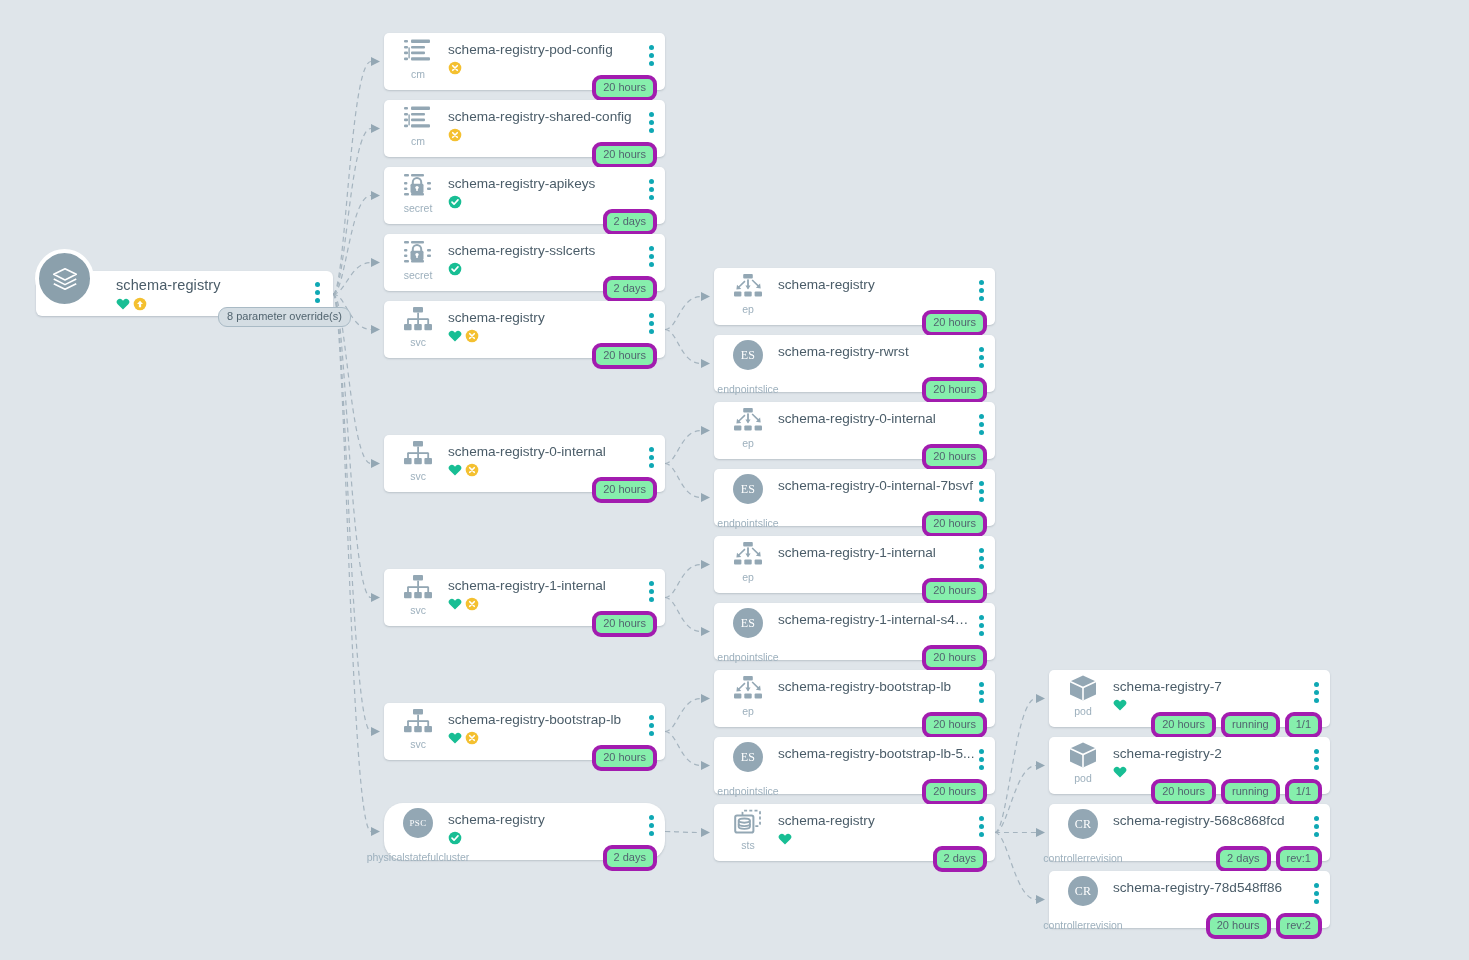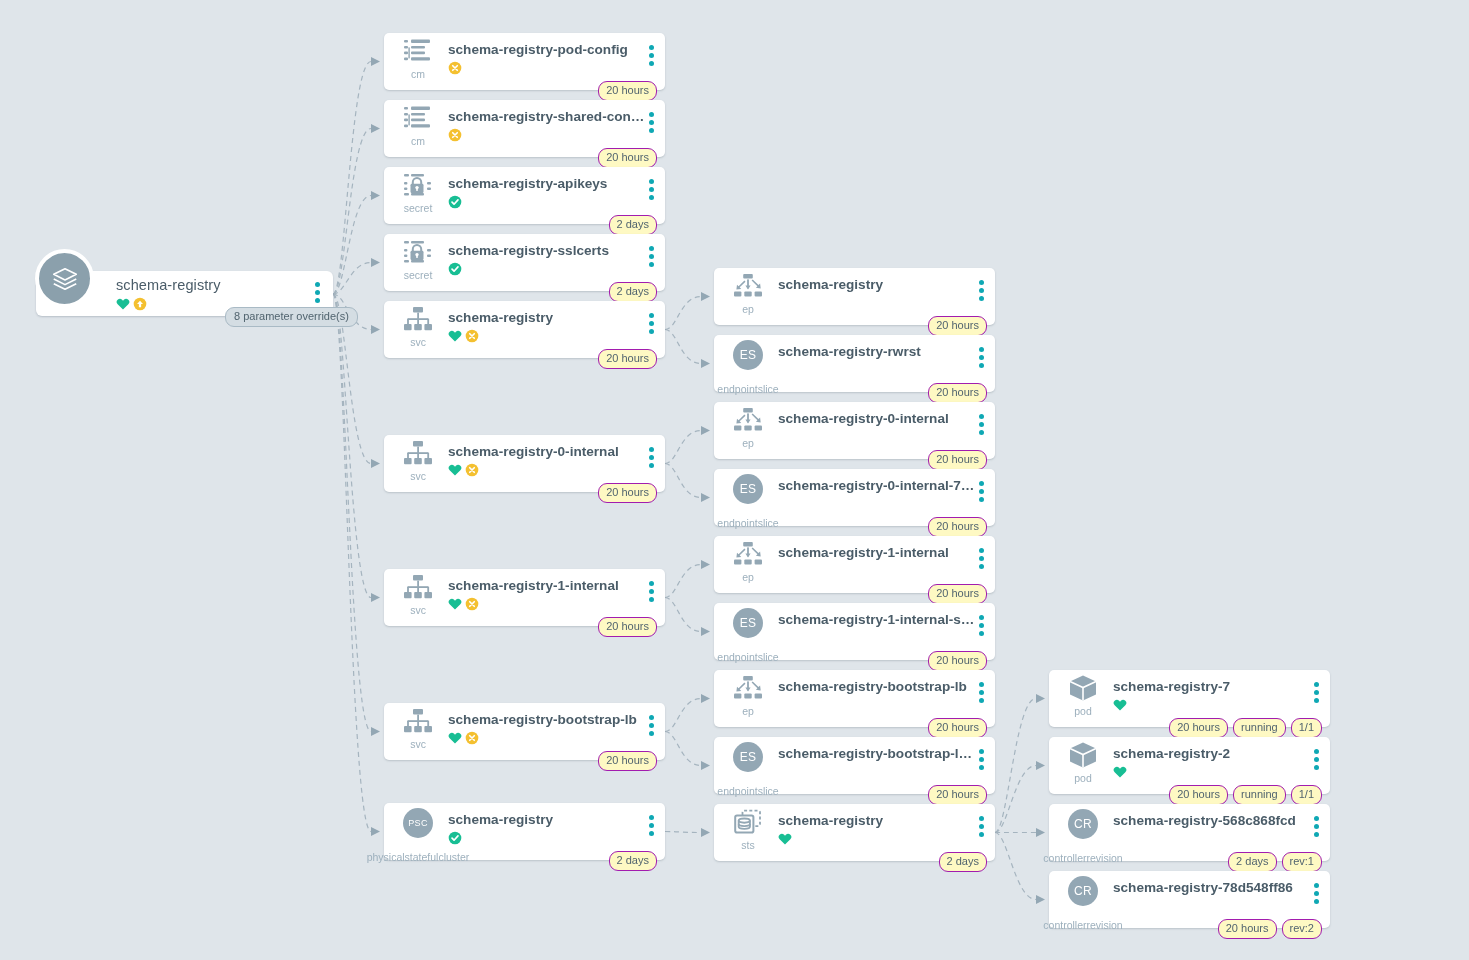--- a/index.html
+++ b/index.html
@@ -44,29 +44,29 @@
     background:#fff;
     border-radius:5px;
     box-shadow:0 1px 2px rgba(80,95,110,.26);
     box-sizing:border-box;
   }
   .card .c-icon{
     position:absolute;left:12px;top:6px;
     width:44px;
     display:flex;flex-direction:column;align-items:center;
   }
-  .card .c-icon .glyph{height:28px;display:flex;align-items:center;justify-content:center;}
+  .card .c-icon .glyph{height:28px;display:flex;align-items:center;justify-content:center;font-family:Liberation Serif, serif;}
   .card .c-kind{
     font-size:10.5px;color:#9db0bd;line-height:12px;margin-top:1px;white-space:nowrap;
   }
   .card .c-kind.wide{position:absolute;top:41px;left:50%;transform:translateX(-50%);}
   .card .c-name{
     position:absolute;left:64px;top:9px;right:20px;
     font-size:13.6px;color:#4a5c68;
-    white-space:nowrap;overflow:hidden;text-overflow:ellipsis;font-weight:bold;
+    white-space:nowrap;overflow:hidden;text-overflow:ellipsis;
   }
   .card .c-status{
     position:absolute;left:64px;top:28px;display:flex;gap:3px;align-items:center;
   }
   .card .c-kebab{position:absolute;right:11px;top:12px;}
 
   
   .letter-circle{
     width:30px;height:30px;border-radius:50%;
     background:#93a7b4;color:#fff;
@@ -78,30 +78,30 @@
   
   .kebab{width:5px;display:flex;flex-direction:column;gap:3px;align-items:center;cursor:pointer;}
   .kebab i{display:block;width:5px;height:5px;border-radius:50%;background:#0fa8b4;}
 
   
   .badges{
     position:absolute;right:8px;bottom:-11px;
     display:flex;gap:5px;align-items:center;
   }
   .badge{
-    background:#fef9c3;
-    border:1px solid #a21caf;
+    background:#86efac;
+    border:4px solid #a21caf;
     border-radius:9px;
     color:#51646f;
     font-size:11px;line-height:13px;
     padding:2px 7px 3px;
     white-space:nowrap;
   }
   .param-badge{
-    position:absolute;left:189px;bottom:-11px;
+    position:absolute;left:182px;bottom:-11px;
     background:#d4dde3;border:1px solid #a9bac5;border-radius:9px;
     color:#51646f;font-size:11px;line-height:13px;padding:2px 8px 3px;white-space:nowrap;
   }
 
   
   .heart{width:14px;height:14px;display:block;}
   .warn{width:14px;height:14px;display:block;}
   .ok{width:14px;height:14px;display:block;}
   .sync{width:14px;height:14px;display:block;}
 </style>
@@ -471,21 +471,21 @@
      </div>
      <div class="c-kebab kebab">
           <i></i>
           <i></i>
           <i></i>
         </div>
      <div class="badges">
        <span class="badge">20 hours</span>
      </div>
       </div>
-      <div class="card" style="left: 384px; top: 803px; width: 281px; height: 57px;">
+      <div class="card" style="left: 384px; top: 803px; width: 281px; height: 57px; border-radius: 19px;">
         <div class="c-icon">
        <div class="glyph">
             <div class="letter-circle small">PSC</div>
           </div>
        <div class="c-kind wide">physicalstatefulcluster</div>
      </div>
      <div class="c-name">schema-registry</div>
      <div class="c-status">
        <span>
             <svg class="ok" viewBox="0 0 16 16">

